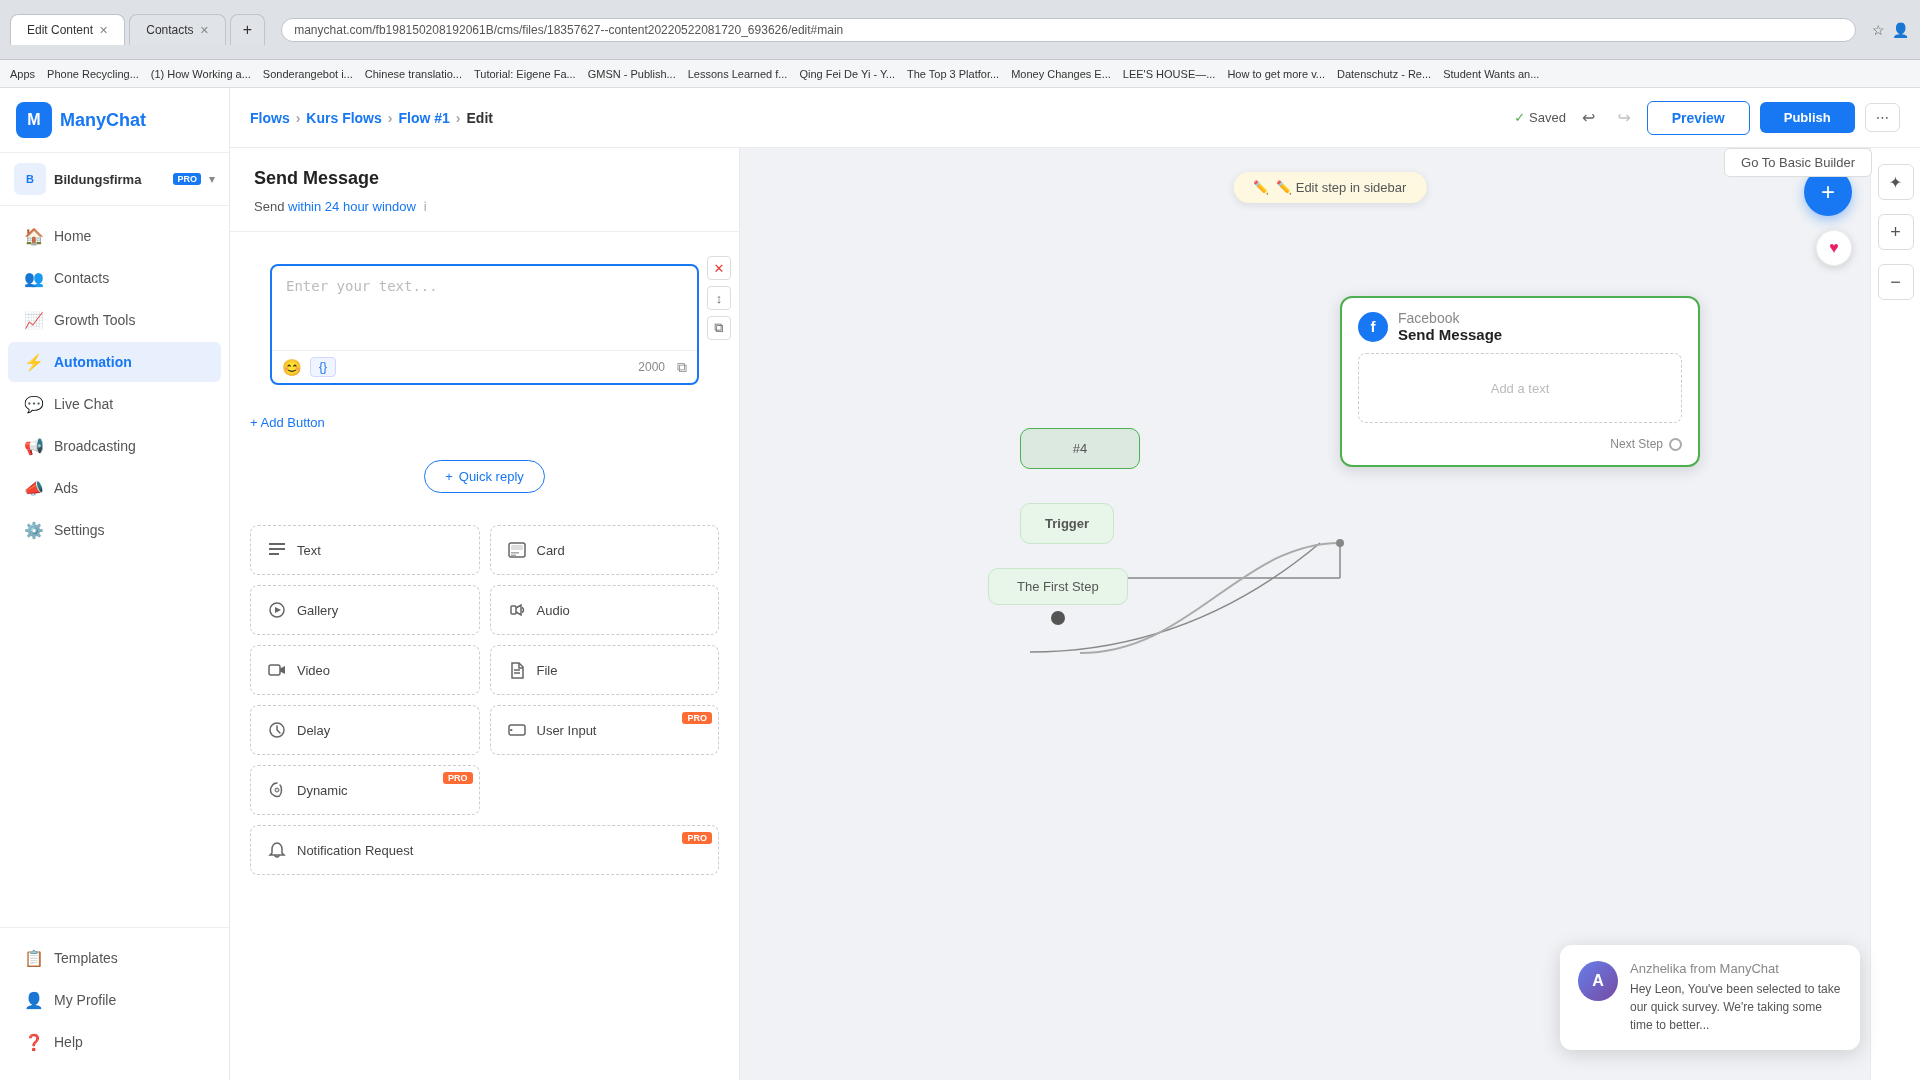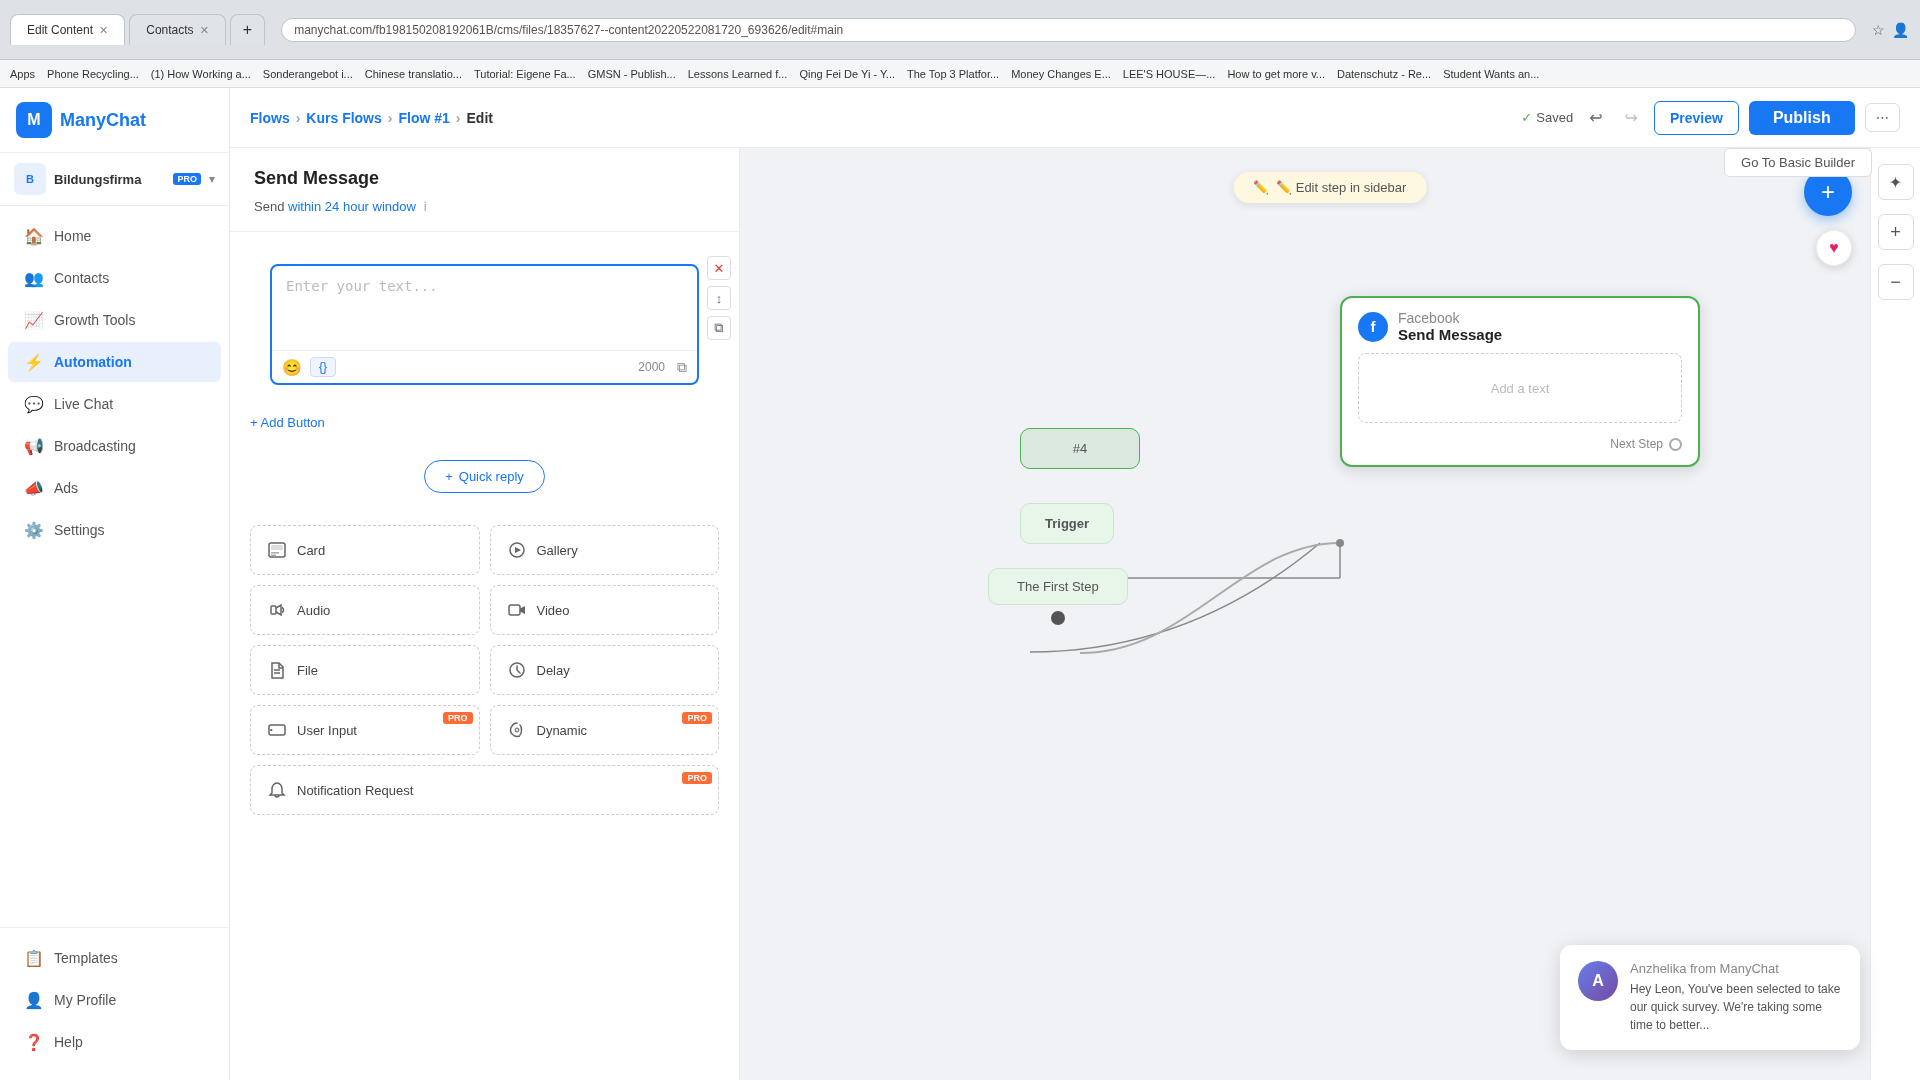--- a/index.html
+++ b/index.html
@@ -47,22 +47,22 @@
     
     .topbar { height: 60px; background: #fff; border-bottom: 1px solid #e8eaed; display: flex; align-items: center; padding: 0 20px; gap: 16px; }
     .breadcrumb { display: flex; align-items: center; gap: 6px; font-size: 14px; color: #555; flex: 1; font-weight: bold; }
     .breadcrumb-sep { color: #aaa; }
     .breadcrumb-item { color: #1877f2; cursor: pointer; }
     .breadcrumb-item.current { color: #333; cursor: default; }
     .topbar-actions { display: flex; align-items: center; gap: 10px; }
     .saved-badge { display: flex; align-items: center; gap: 4px; color: #555; font-size: 13px; }
     .saved-icon { color: #4caf50; }
     .btn-undo { background: none; border: none; cursor: pointer; color: #666; font-size: 16px; padding: 6px; border-radius: 4px; }
-    .btn-preview { background: #fff; border: 1.5px solid #1877f2; color: #1877f2; padding: 8px 15px; border-radius: 6px; font-size: 14px; font-weight: 600; cursor: pointer; }
-    .btn-publish { background: #1877f2; color: #fff; padding: 8px 24px; border-radius: 6px; font-size: 16px; font-weight: 600; border: none; cursor: pointer; }
+    .btn-preview { background: #fff; border: 1.5px solid #1877f2; color: #1877f2; padding: 8px 24px; border-radius: 6px; font-size: 14px; font-weight: 600; cursor: pointer; }
+    .btn-publish { background: #1877f2; color: #fff; padding: 8px 24px; border-radius: 6px; font-size: 13px; font-weight: 600; border: none; cursor: pointer; }
     .btn-more { background: none; border: 1px solid #ddd; border-radius: 6px; padding: 6px 10px; cursor: pointer; color: #555; }
 
     
     .content-area { flex: 1; display: flex; overflow: hidden; position: relative; }
 
     
     .send-message-panel { width: 510px; background: #fff; border-right: 1px solid #e8eaed; overflow-y: auto; flex-shrink: 0; }
     .panel-header { padding: 20px 24px 16px; border-bottom: 1px solid #eee; }
     .panel-title { font-size: 18px; font-weight: 700; color: #222; }
     .panel-subtitle { font-size: 13px; color: #555; margin-top: 8px; }
@@ -283,20 +283,30 @@
         <div class="quick-reply-section">
           <button class="quick-reply-btn">
             <span>+</span>
             <span>Quick reply</span>
           </button>
         </div>
 
         <div class="add-block-section">
           <div class="block-grid">
 
+            <div class="block-item">
+              <div class="block-icon">
+                <svg width="18" height="18" viewBox="0 0 18 18">
+                    <rect x="1" y="2" width="16" height="2" fill="#666"></rect>
+                    <rect x="1" y="7" width="16" height="2" fill="#666"></rect>
+                    <rect x="1" y="12" width="10" height="2" fill="#666"></rect>
+                  </svg>
+              </div>
+              <span>Text</span>
+            </div>
 
 
             <div class="block-item">
               <div class="block-icon">
                 <svg width="18" height="18" viewBox="0 0 18 18">
                     <rect x="1" y="2" width="16" height="14" rx="2" fill="none" stroke="#666" stroke-width="1.5"></rect>
                     <rect x="3" y="4" width="12" height="5" rx="1" fill="#ddd"></rect>
                     <rect x="3" y="11" width="8" height="1.5" fill="#aaa"></rect>
                     <rect x="3" y="13.5" width="5" height="1.5" fill="#aaa"></rect>
                   </svg>

